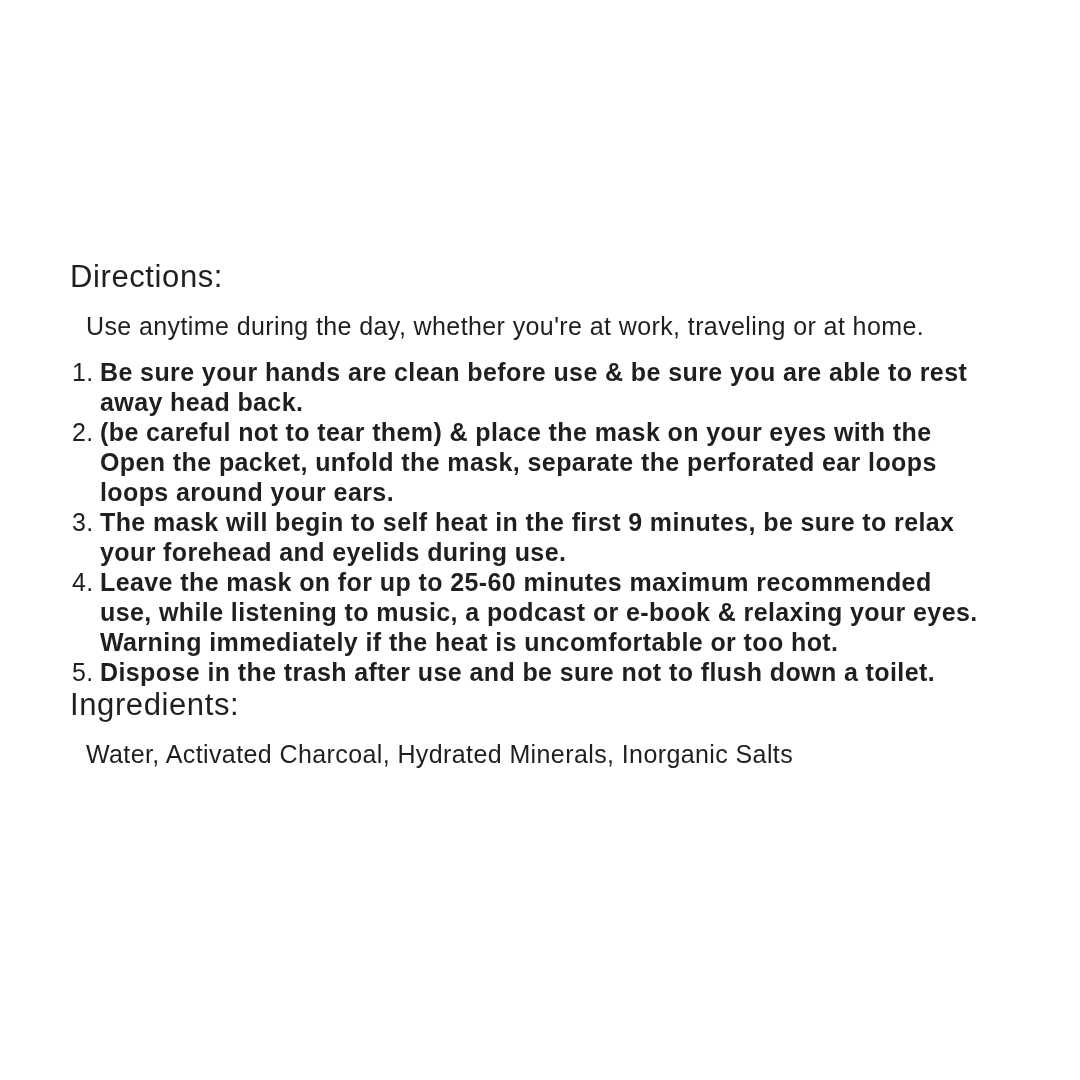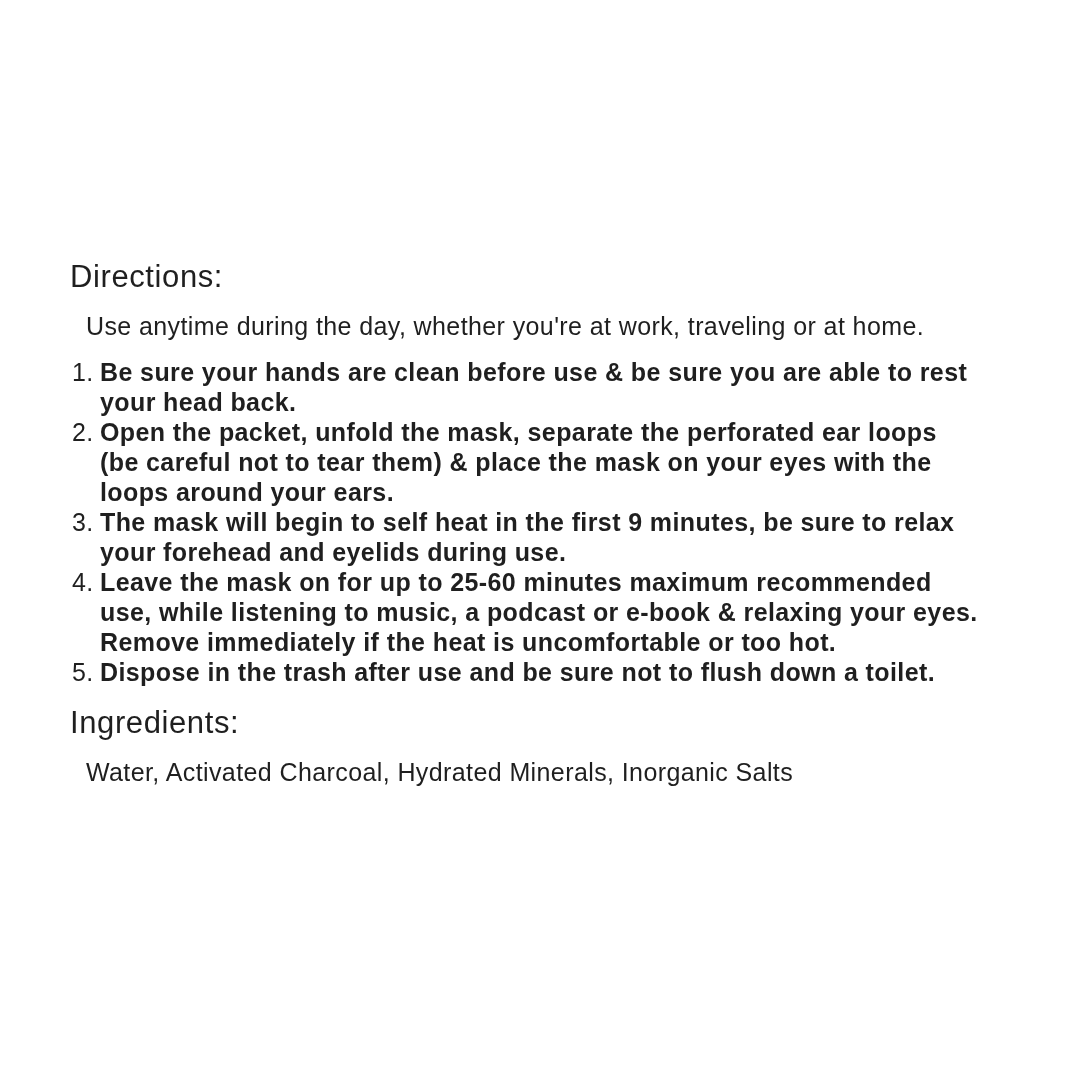--- a/index.html
+++ b/index.html
@@ -17,21 +17,21 @@
     height: 1080px;
     padding: 259px 60px 0 70px;
   }
   h2.heading {
     font-size: 31px;
     line-height: 36px;
     font-weight: 500;
     letter-spacing: 0.6px;
     margin: 0 0 5px 0;
   }
-  h2.heading.spaced { margin-top: 18px; }
+  h2.heading.spaced { }
   .bodyline {
     font-size: 25px;
     line-height: 30px;
     letter-spacing: 0.4px;
     margin: 16px;
     white-space: nowrap;
   }
   ol.steps {
     list-style: none;
     margin: 0;
@@ -60,44 +60,44 @@
 <div class="page">
 
   <section>
     <h2 class="heading">Directions:</h2>
     <p class="bodyline">Use anytime during the day, whether you're at work, traveling or at home.</p>
     <ol class="steps">
       <li class="step">
         <span class="num">1.</span>
         <span class="txt">
           <span class="ln">Be sure your hands are clean before use &amp; be sure you are able to rest</span>
-          <span class="ln">your head back.</span>
+          <span class="ln">away head back.</span>
         </span>
       </li>
       <li class="step">
         <span class="num">2.</span>
         <span class="txt">
+          <span class="ln">(be careful not to tear them) &amp; place the mask on your eyes with the</span>
           <span class="ln">Open the packet, unfold the mask, separate the perforated ear loops</span>
-          <span class="ln">(be careful not to tear them) &amp; place the mask on your eyes with the</span>
           <span class="ln">loops around your ears.</span>
         </span>
       </li>
       <li class="step">
         <span class="num">3.</span>
         <span class="txt">
           <span class="ln">The mask will begin to self heat in the first 9 minutes, be sure to relax</span>
           <span class="ln">your forehead and eyelids during use.</span>
         </span>
       </li>
       <li class="step">
         <span class="num">4.</span>
         <span class="txt">
           <span class="ln">Leave the mask on for up to 25-60 minutes maximum recommended</span>
           <span class="ln">use, while listening to music, a podcast or e-book &amp; relaxing your eyes.</span>
-          <span class="ln">Remove immediately if the heat is uncomfortable or too hot.</span>
+          <span class="ln">Warning immediately if the heat is uncomfortable or too hot.</span>
         </span>
       </li>
       <li class="step">
         <span class="num">5.</span>
         <span class="txt">
           <span class="ln">Dispose in the trash after use and be sure not to flush down a toilet.</span>
         </span>
       </li>
     </ol>
   </section>

